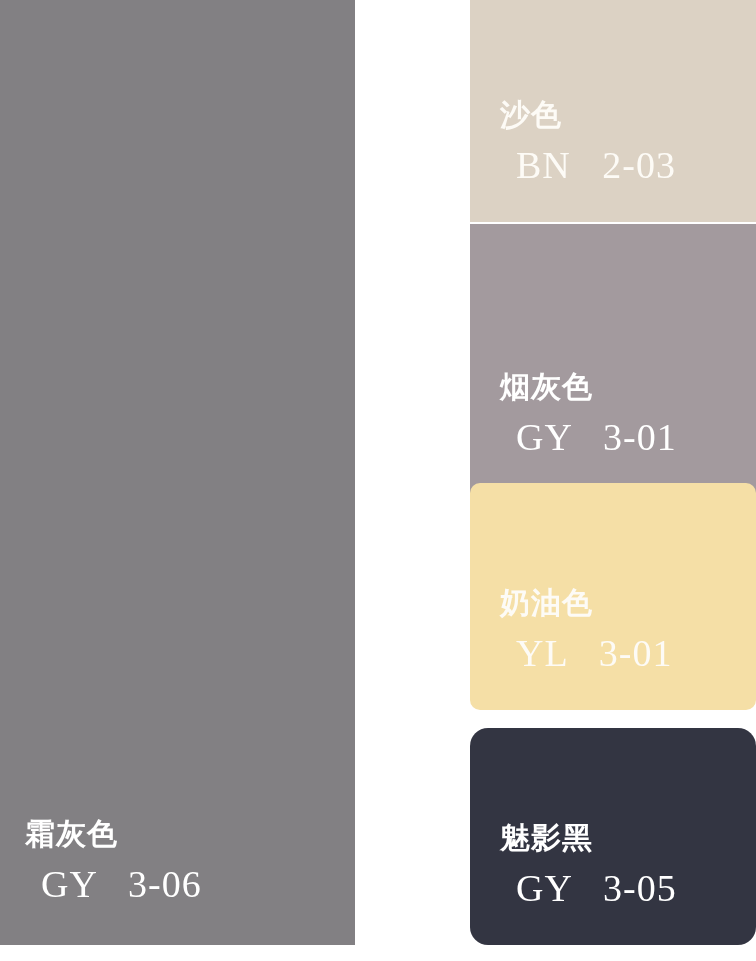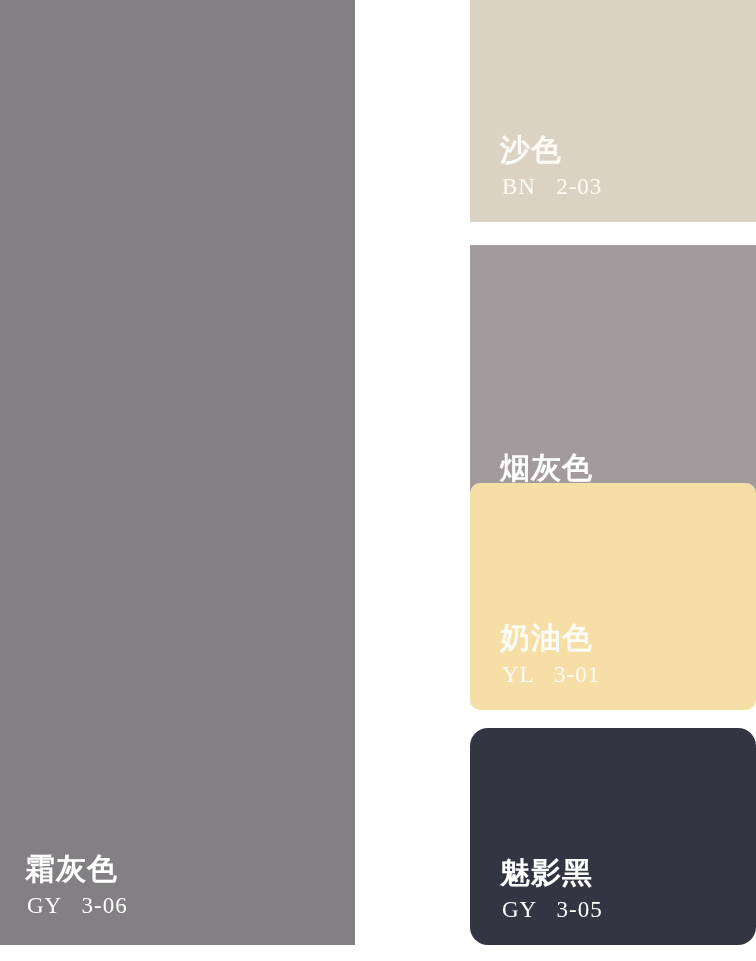--- a/index.html
+++ b/index.html
@@ -44,21 +44,21 @@
     position: absolute;
     left: 0px;
     width: 286px;
     box-sizing: border-box;
     overflow: hidden;
     padding-left: 24px;
   }
 
   
   .sw-r-0 { top: 0px;   height: 222px; }
-  .sw-r-1 { top: 245px; height: 270px; }
+  .sw-r-1 { top: 224px; height: 270px; }
   .sw-r-2 { top: 483px; height: 227px; }
   .sw-r-3 { top: 728px; height: 217px; }
 
   
   .label-block {
     position: absolute;
     bottom: 22px;
     left: 30px;
     line-height: 1;
     user-select: none;
@@ -76,23 +76,23 @@
     font-family: "DejaVu Sans", "Liberation Sans", sans-serif;
     font-weight: bold;
     font-size: 30px;
     letter-spacing: 1px;
     margin: 0 0 10px 0;
     white-space: nowrap;
   }
   .label-code {
     font-family: "Liberation Serif", "DejaVu Serif", serif;
     font-weight: normal;
-    font-size: 23px;
+    font-size: 38px;
     letter-spacing: 1px;
-    margin: 2px;
+    margin: 16px;
     white-space: pre;
   }
 
   .text-light { color: #ffffff; }
   .text-light-soft { color: #fdfbf6; }
 </style>
 </head>
 <body>
 
 <div id="palette-board">
@@ -109,20 +109,21 @@
     <div class="swatch-right sw-r-0" style="background: rgb(220, 210, 196);">
       <div class="label-block">
         <div class="label-name text-light-soft">沙色</div>
         <div class="label-code text-light-soft">BN   2-03</div>
       </div>
     </div>
 
     <div class="swatch-right sw-r-1" style="background: rgb(163, 154, 158);">
       <div class="label-block">
         <div class="label-name text-light">烟灰色</div>
+        <div class="label-code text-light">GY   3-01</div>
       </div>
     </div>
 
     <div class="swatch-right sw-r-2" style="background: rgb(245, 223, 166); border-radius: 10px;">
       <div class="label-block">
         <div class="label-name text-light-soft">奶油色</div>
         <div class="label-code text-light-soft">YL   3-01</div>
       </div>
     </div>
 

